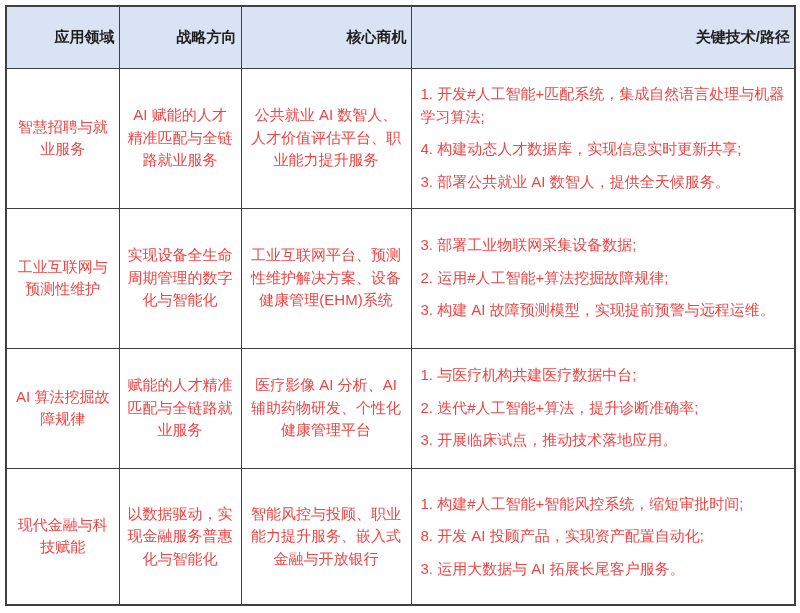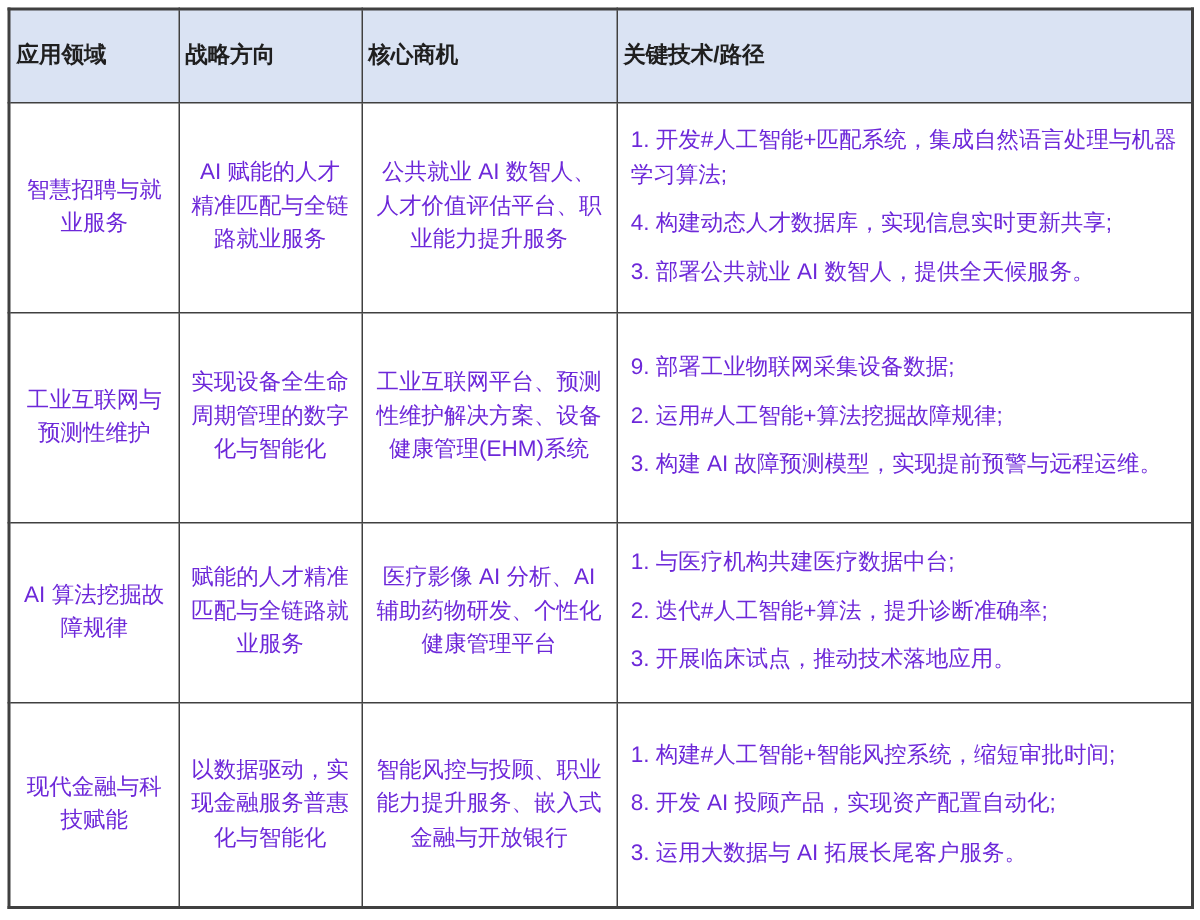--- a/index.html
+++ b/index.html
@@ -15,32 +15,32 @@
     border-collapse: collapse;
     table-layout: fixed;
     width: 789px;
     margin: 5px 0 0 5px;
     border: 2px solid #404040;
   }
   table.biz-table th,
   table.biz-table td {
     border: 1px solid #404040;
     vertical-align: middle;
-    color: #6d28d9;
+    color: #ef4444;
     font-size: 15px;
     line-height: 1.5;
     word-break: break-word;
   }
   table.biz-table th {
     background: #dae3f3;
     color: #1f1f1f;
     font-weight: bold;
     font-size: 15px;
     height: 62px;
-    text-align: left;
+    text-align: right;
     padding: 4px;
   }
   td.c-center {
     text-align: center;
     padding: 6px 8px;
   }
   td.c-tech {
     text-align: left;
     padding: 4px 8px 4px 9px;
     vertical-align: middle;
@@ -80,21 +80,21 @@
         <p>1. 开发#人工智能+匹配系统，集成自然语言处理与机器学习算法;</p>
         <p>4. 构建动态人才数据库，实现信息实时更新共享;</p>
         <p>3. 部署公共就业 AI 数智人，提供全天候服务。</p>
       </td>
     </tr>
     <tr class="r2">
       <td class="c-center">工业互联网与预测性维护</td>
       <td class="c-center">实现设备全生命周期管理的数字化与智能化</td>
       <td class="c-center">工业互联网平台、预测性维护解决方案、设备健康管理(EHM)系统</td>
       <td class="c-tech">
-        <p>9. 部署工业物联网采集设备数据;</p>
+        <p>3. 部署工业物联网采集设备数据;</p>
         <p>2. 运用#人工智能+算法挖掘故障规律;</p>
         <p>3. 构建 AI 故障预测模型，实现提前预警与远程运维。</p>
       </td>
     </tr>
     <tr class="r3">
       <td class="c-center">AI 算法挖掘故障规律</td>
       <td class="c-center">赋能的人才精准匹配与全链路就业服务</td>
       <td class="c-center">医疗影像 AI 分析、AI 辅助药物研发、个性化健康管理平台</td>
       <td class="c-tech">
         <p>1. 与医疗机构共建医疗数据中台;</p>

